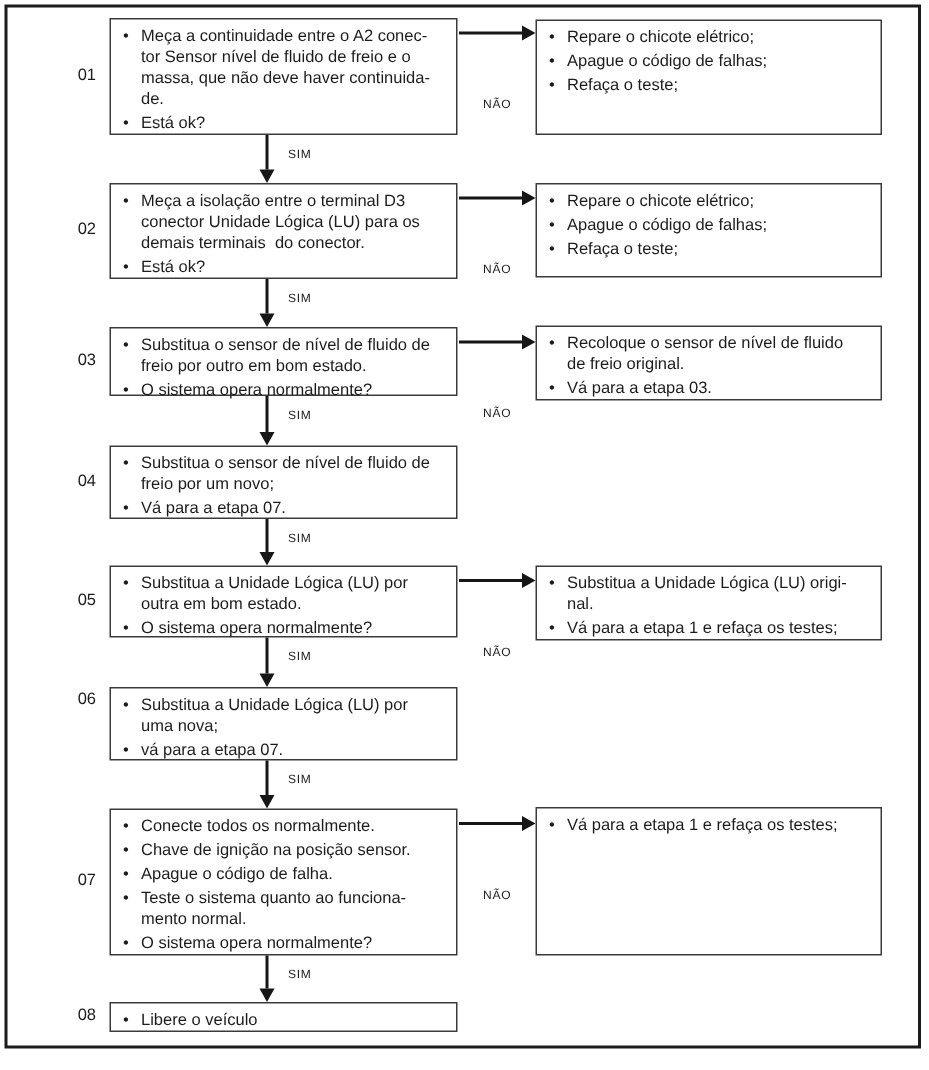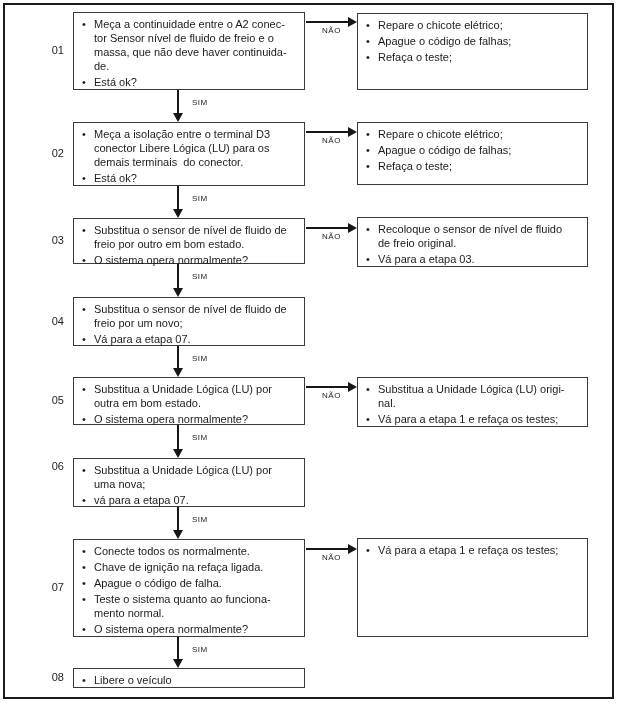--- a/index.html
+++ b/index.html
@@ -82,20 +82,21 @@
   }
   .flow-label {
     position: absolute;
     font-size: 8px;
     letter-spacing: 0.5px;
     color: #1c1c1c;
   }
   .nao-label {
     width: 51px;
     text-align: center;
+    margin-top: 39px;
   }
 </style>
 </head>
 <body>
 
 <div class="canvas">
   <div class="frame"></div>
   <div id="steps">
       <div class="step-number" style="top: 44px;">01</div>
       <div class="box" style="left: 73px; top: 12px; width: 232px; height: 78px;">
@@ -129,21 +130,21 @@
         <div class="item">
           <span class="bullet">•</span>
           <span class="item-text">Refaça o teste;</span>
         </div>
       </div>
       <div class="step-number" style="top: 147px;">02</div>
       <div class="box" style="left: 73px; top: 122px; width: 232px; height: 64px;">
         <div class="item">
           <span class="bullet">•</span>
           <span class="item-text">Meça a isolação entre o terminal D3
-conector Libere Lógica (LU) para os
+conector Unidade Lógica (LU) para os
 demais terminais  do conector.</span>
         </div>
         <div class="item">
           <span class="bullet">•</span>
           <span class="item-text">Está ok?</span>
         </div>
       </div>
       <div class="varrow-line" style="left: 177px; top: 186px; height: 23px;"></div>
       <div class="varrow-head" style="left: 173px; top: 209px;"></div>
       <div class="flow-label" style="left: 192px; top: 194px;">SIM</div>
@@ -253,21 +254,21 @@
       <div class="varrow-head" style="left: 173px; top: 530px;"></div>
       <div class="flow-label" style="left: 192px; top: 515px;">SIM</div>
       <div class="step-number" style="top: 581px;">07</div>
       <div class="box" style="left: 73px; top: 539px; width: 232px; height: 98px;">
         <div class="item">
           <span class="bullet">•</span>
           <span class="item-text">Conecte todos os normalmente.</span>
         </div>
         <div class="item">
           <span class="bullet">•</span>
-          <span class="item-text">Chave de ignição na refaça ligada.</span>
+          <span class="item-text">Chave de ignição na posição sensor.</span>
         </div>
         <div class="item">
           <span class="bullet">•</span>
           <span class="item-text">Apague o código de falha.</span>
         </div>
         <div class="item">
           <span class="bullet">•</span>
           <span class="item-text">Teste o sistema quanto ao funciona-
 mento normal.</span>
         </div>

